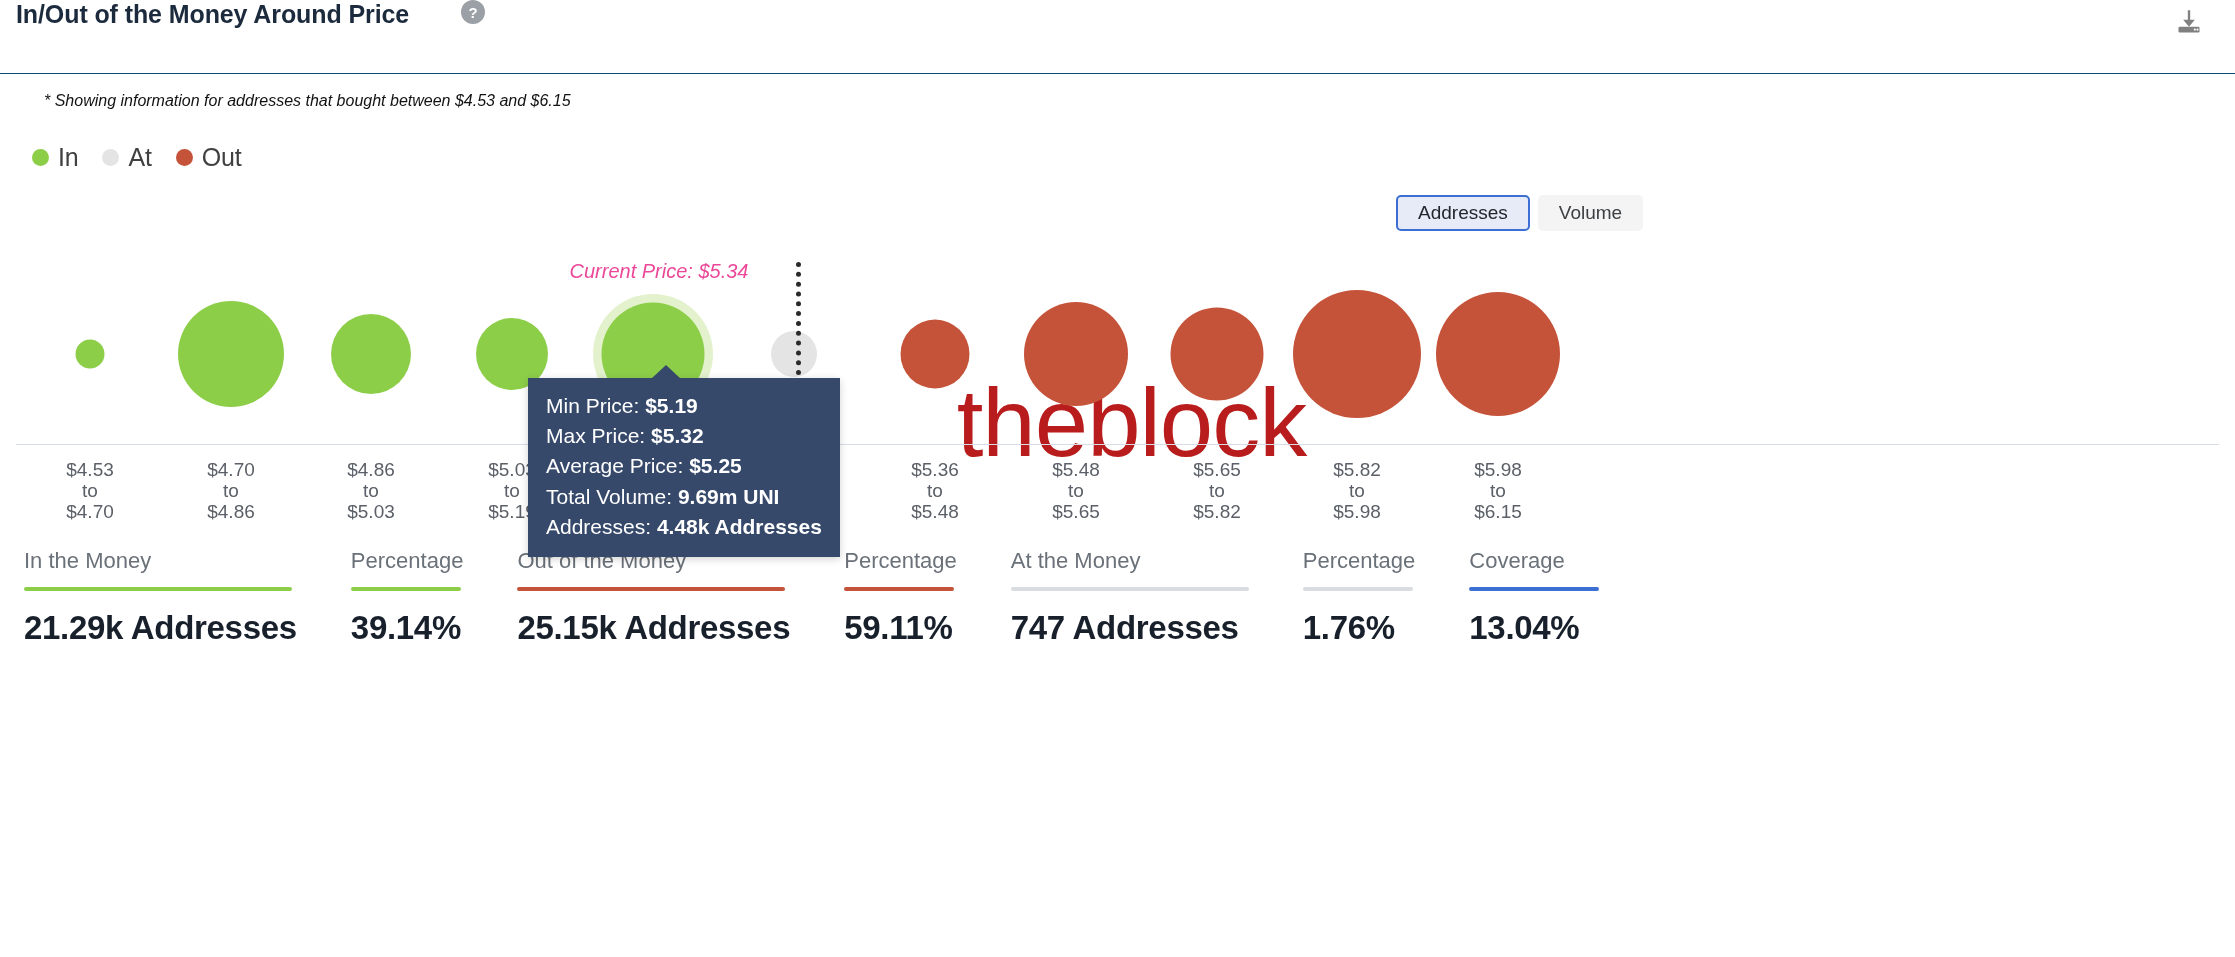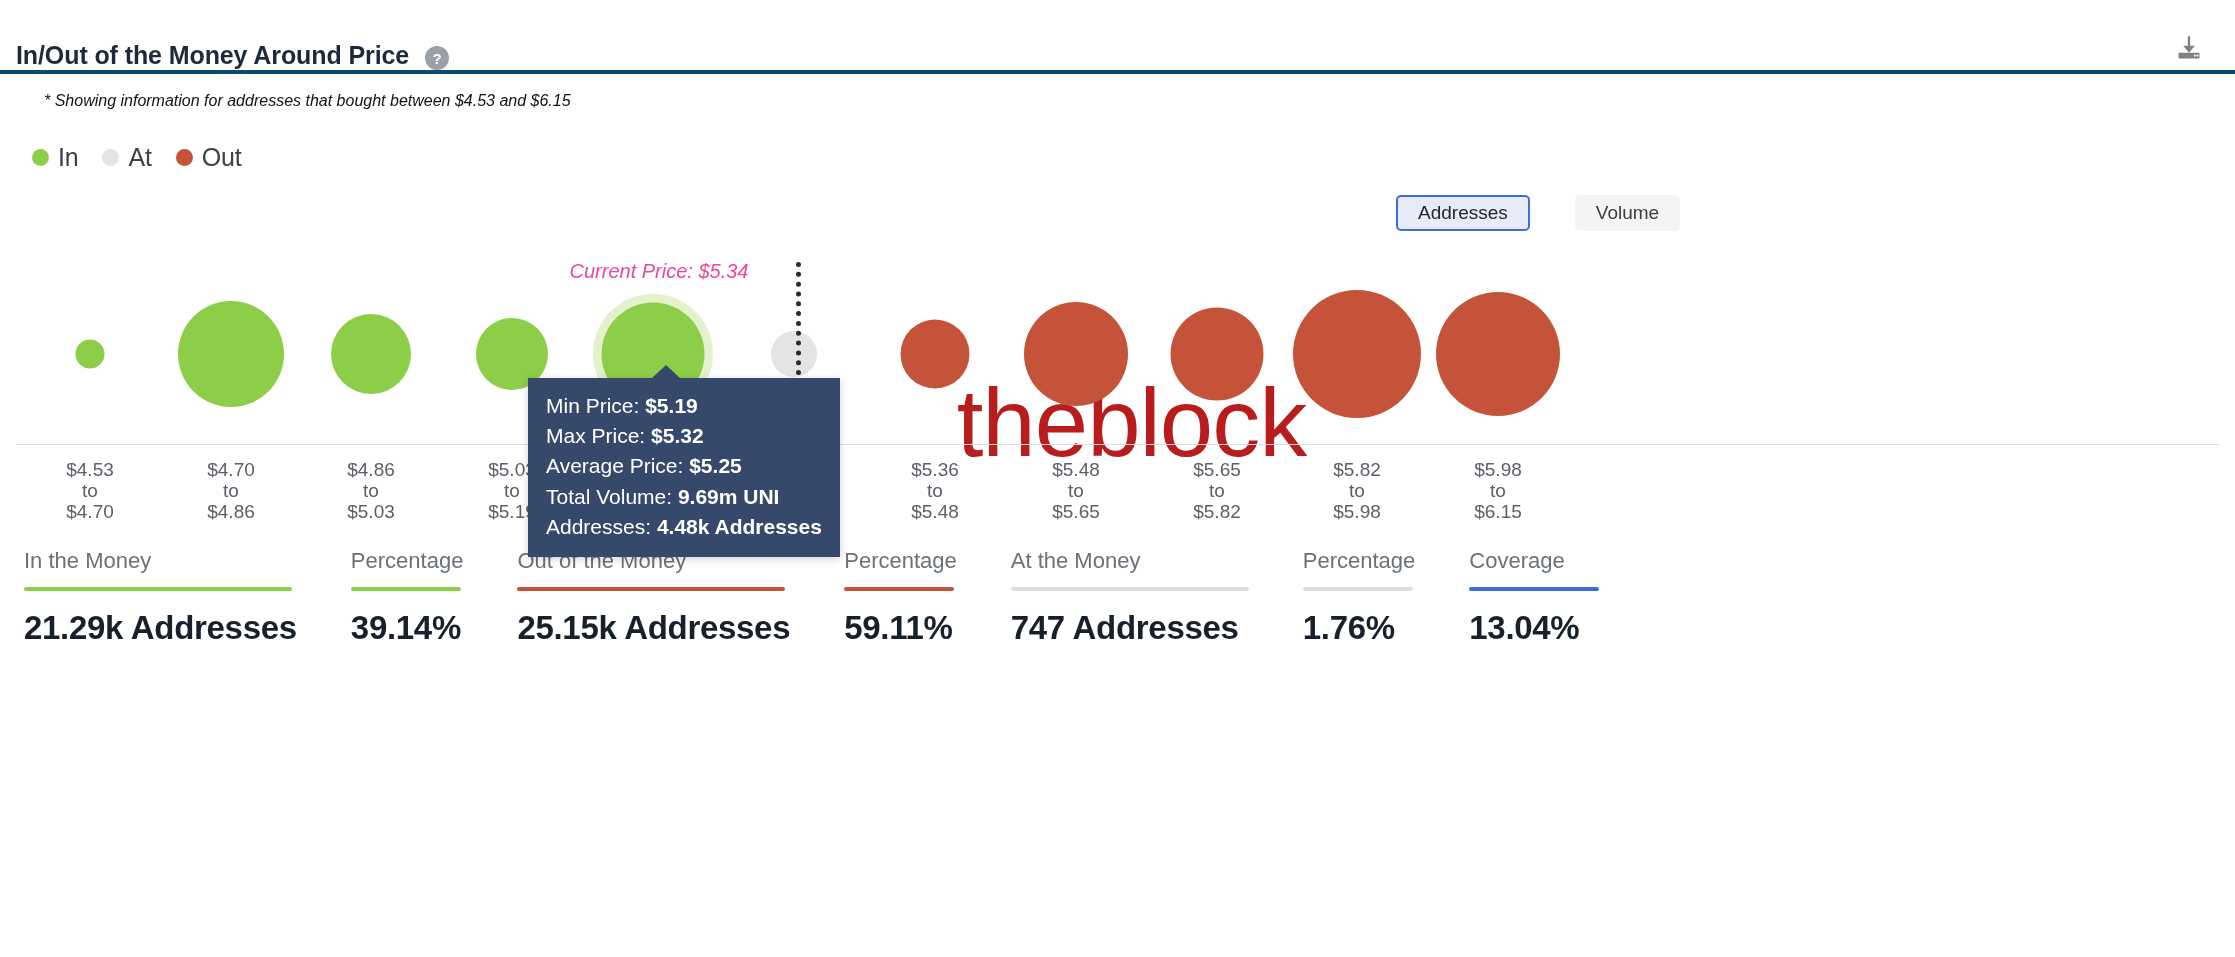--- a/index.html
+++ b/index.html
@@ -15,24 +15,25 @@
     position: relative;
     width: 2235px;
     height: 957px;
     background: #fff;
   }
 
   
   .header {
     position: relative;
     height: 74px;
-    border-bottom: 4px solid #0c4a6e;
-    display: flex;
-    align-items: flex-end;
+    border-bottom: 1px solid #0c4a6e;
+    display: flex;
+    align-items: flex-start;
     padding: 0 24px 0 16px;
+    gap: 36px;
   }
   .header-title {
     font-size: 25px;
     font-weight: 700;
     color: #1b2a3c;
     letter-spacing: -0.1px;
     white-space: nowrap;
   }
   .help-icon {
     width: 24px; height: 24px;
@@ -96,21 +97,20 @@
     text-align: right;
   }
 
   
   .toggle-group {
     position: absolute;
     top: 195px;
     left: 1396px;
     display: flex;
     align-items: stretch;
-    gap: 37px;
   }
   .toggle-btn {
     height: 36px;
     padding: 0 20px;
     display: flex;
     align-items: center;
     justify-content: center;
     font-size: 19px;
     color: #3c4043;
     background: #f4f4f5;

